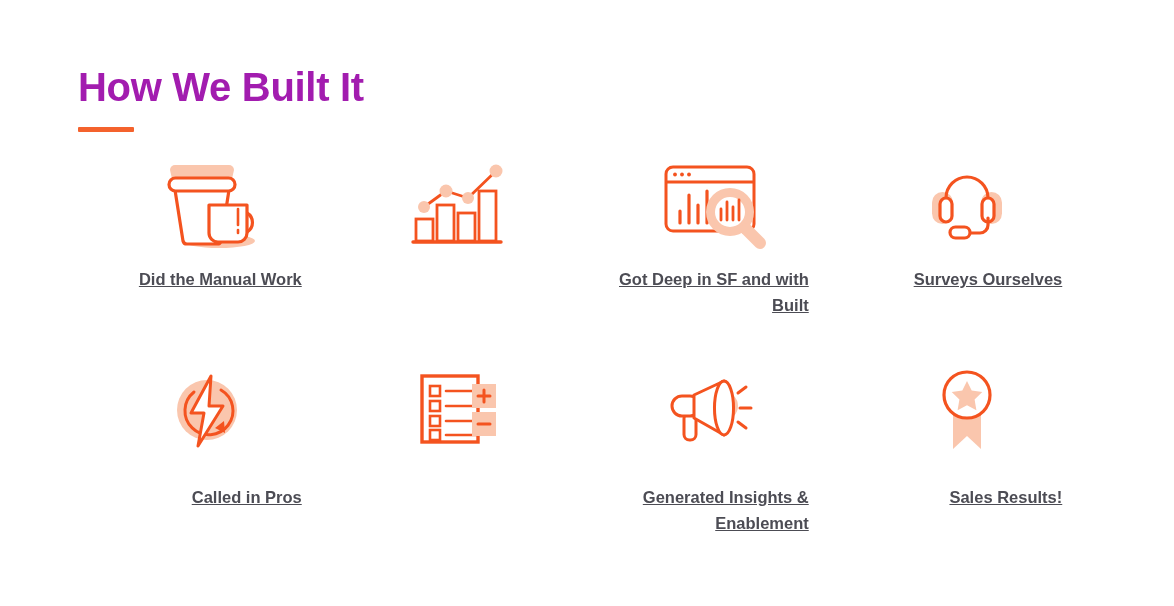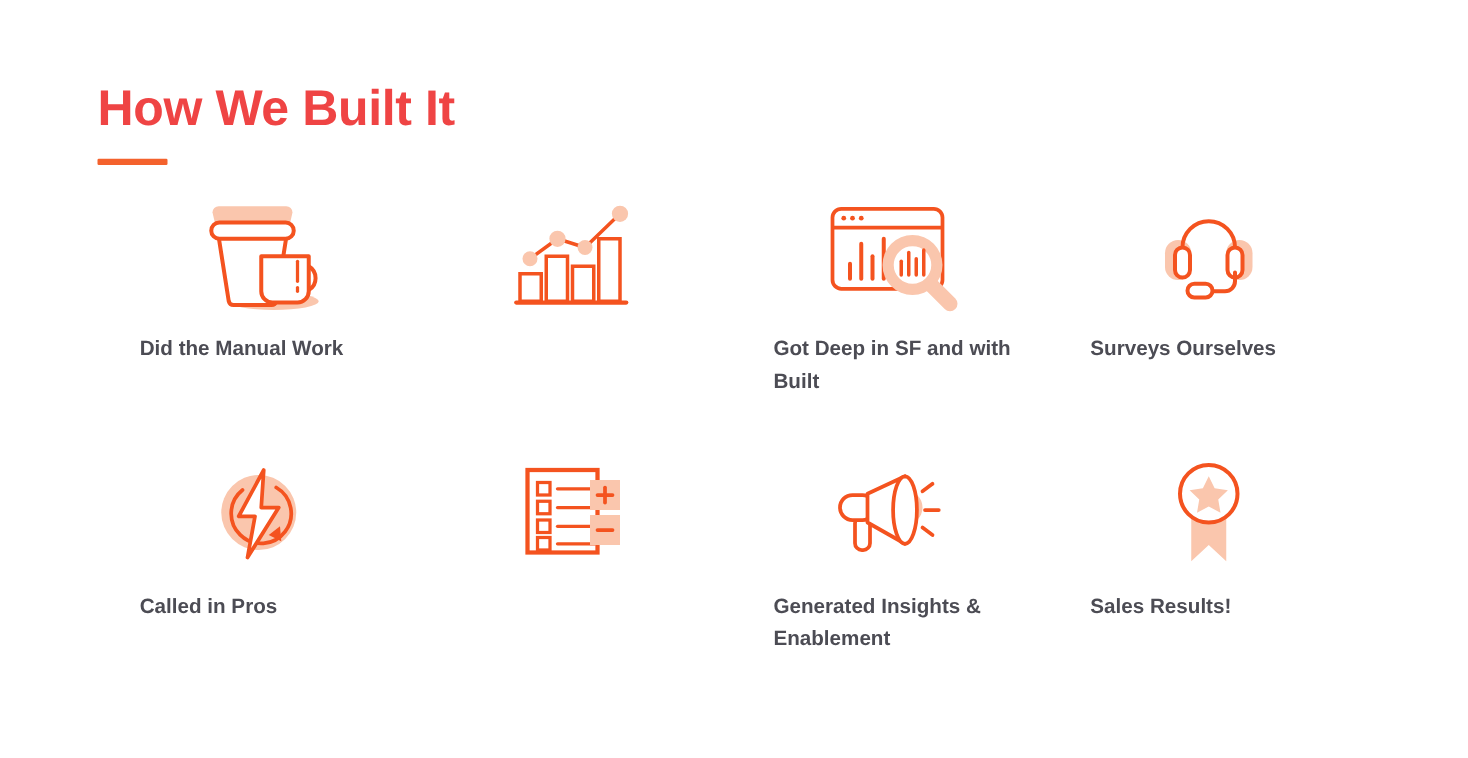--- a/index.html
+++ b/index.html
@@ -24,21 +24,21 @@
   .heading-block {
     position: absolute;
     left: 78px;
     top: 62px;
   }
   .page-title {
     margin: 0;
     font-size: 40px;
     line-height: 50px;
     font-weight: bold;
-    color: #ef4444;
+    color: #a21caf;
     letter-spacing: -0.3px;
     white-space: nowrap;
   }
   .title-rule {
     margin-top: 15px;
     width: 56px;
     height: 5px;
     background: #f4622d;
     border-radius: 1px;
   }
@@ -61,31 +61,32 @@
   }
   .step-icon {
     height: 110px;
     display: flex;
     align-items: center;
     justify-content: center;
   }
   .step-label {
     margin-top: 6px;
     width: 190px;
-    text-align: left;
+    text-align: right;
     font-size: 16.5px;
     line-height: 26px;
     font-weight: bold;
     color: #4c4c54;
+    text-decoration: underline;
   }
   .step.row2 .step-icon {
     height: 100px;
   }
   .step.row2 .step-label {
-    margin-top: 12px;
+    margin-top: 24px;
   }
 </style>
 </head>
 <body>
 
 <div class="page">
 
   <div class="heading-block">
     <h1 class="page-title">How We Built It</h1>
     <div class="title-rule"></div>

